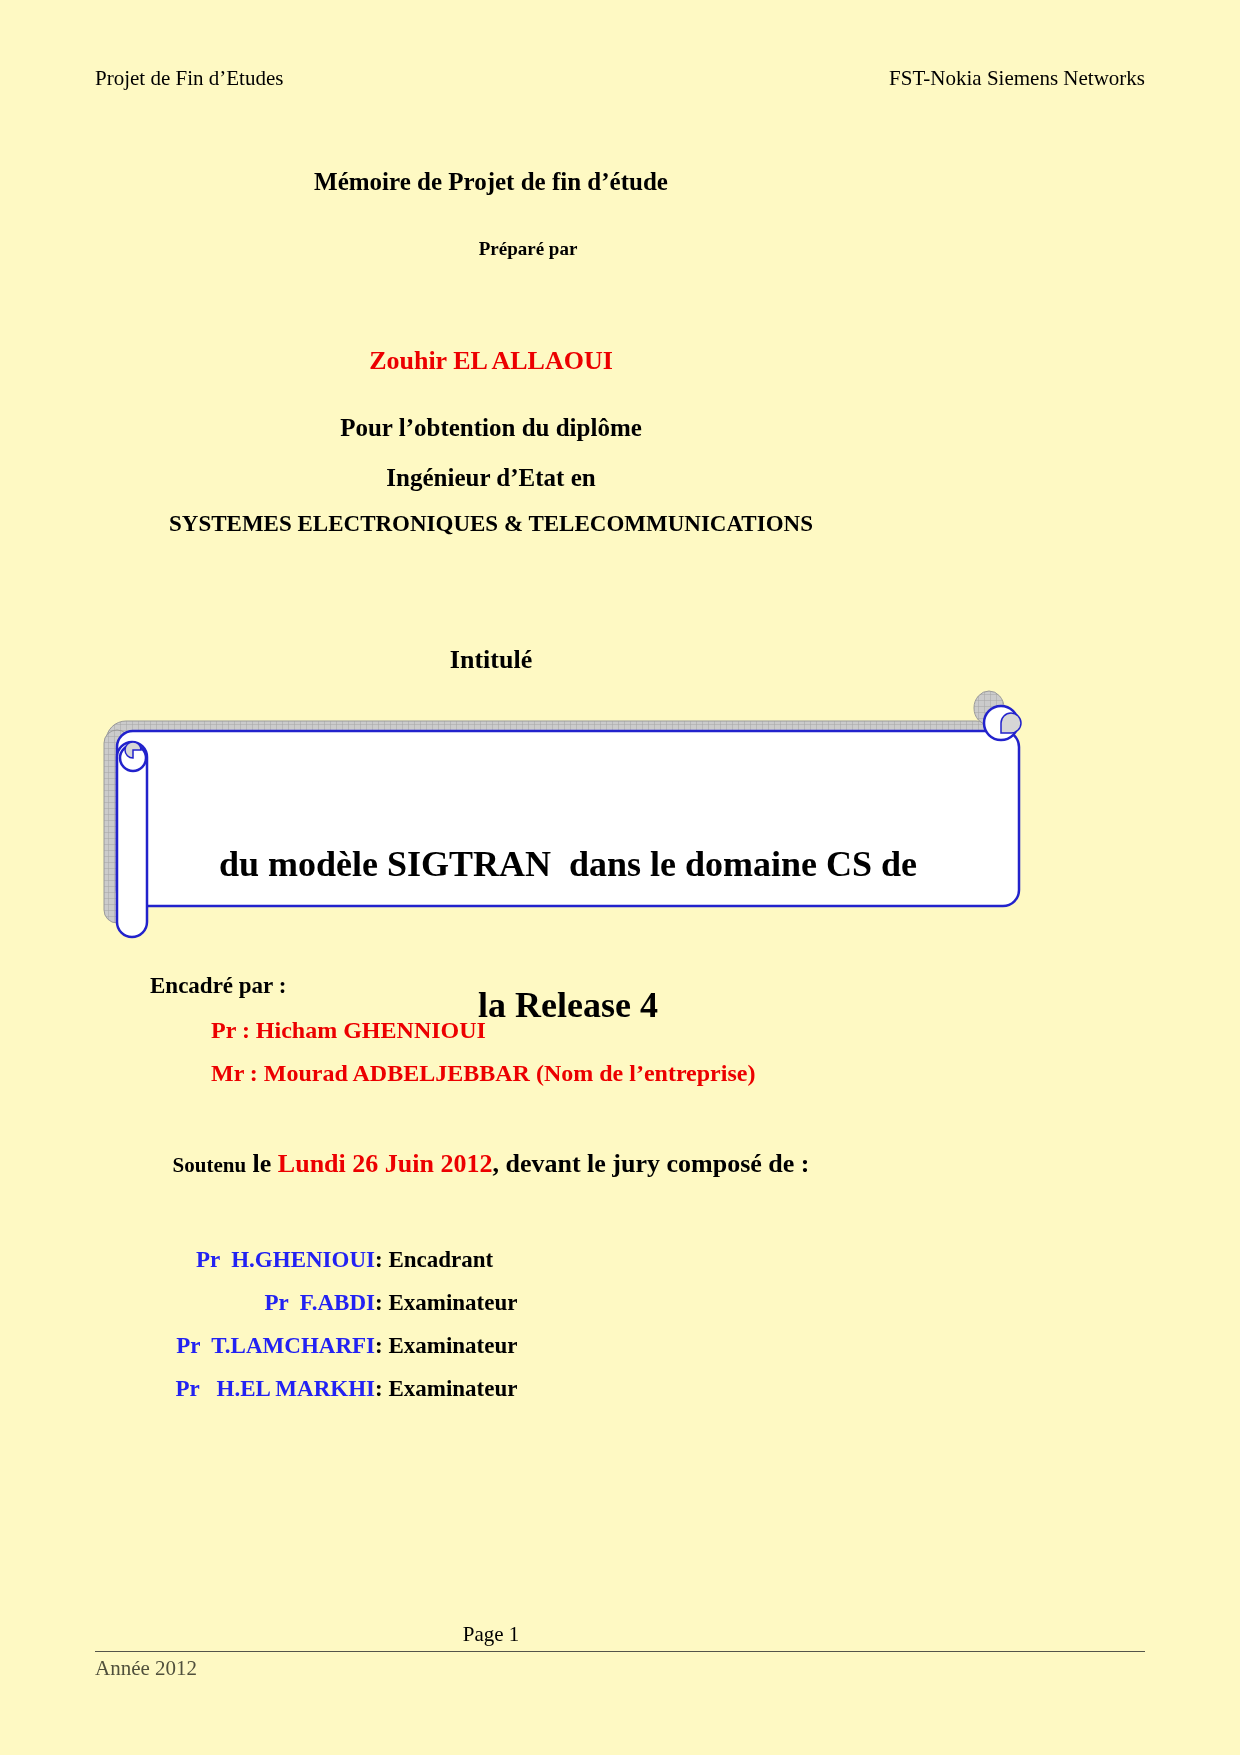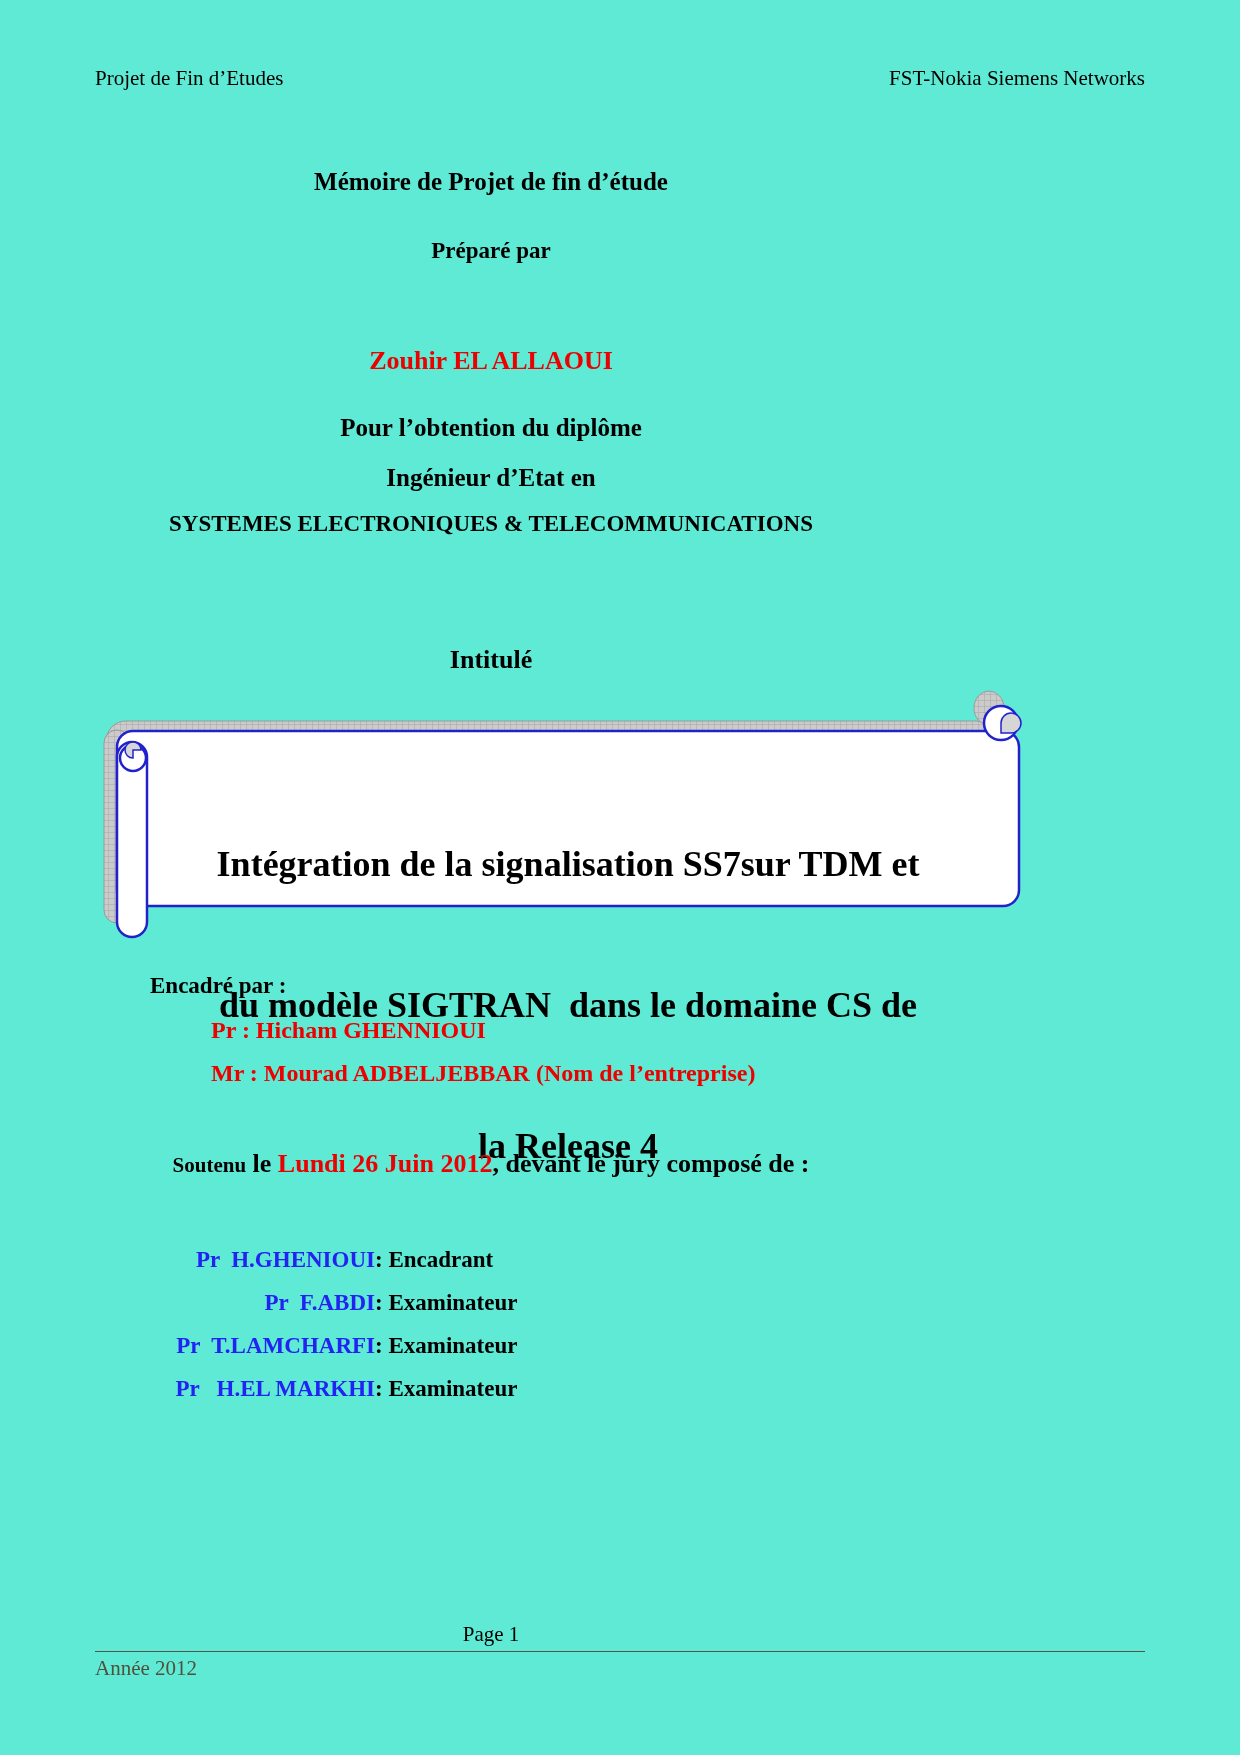--- a/index.html
+++ b/index.html
@@ -1,27 +1,27 @@
 <!DOCTYPE html>
 <html><head>
 <meta charset="utf-8">
 <style>
   html,body{margin:0;padding:0;background:#ffffff;}
   body{font-family:"Liberation Serif","DejaVu Serif",serif;color:#000;}
-  .page{position:relative;width:1240px;height:1755px;background:#5eead4;overflow:hidden;}
+  .page{position:relative;width:1240px;height:1755px;background:#fef9c3;overflow:hidden;}
   .abs{position:absolute;}
   .ctr{left:0;width:982px;text-align:center;}
   .b{font-weight:bold;}
   .red{color:#ec0000;}
   .blue{color:#2222f2;}
   .pre{white-space:pre-wrap;}
 
   .hdr{top:66px;left:95px;right:95px;display:flex;justify-content:space-between;font-size:21px;}
   .memoire{top:168px;font-size:25px;}
-  .prepare{top:238px;font-size:23px;}
+  .prepare{top:238px;font-size:19px;margin-left:37px;}
   .author{top:346px;font-size:26px;}
   .dipl1{top:414px;font-size:25px;}
   .dipl2{top:464px;font-size:25px;}
   .dipl3{top:511px;font-size:23px;}
   .intitule{top:645px;font-size:26px;}
 
   .scroll-wrap{top:688px;left:90px;width:950px;height:260px;}
   .scroll-title{top:747px;left:118px;width:900px;text-align:center;
     font-size:36px;font-weight:bold;line-height:47px;white-space:pre-wrap;}
 
@@ -79,21 +79,20 @@
       <circle cx="911" cy="35" r="17" fill="#ffffff" stroke="#2222cc" stroke-width="2.5"></circle>
       <path d="M911 35 a10 10 0 1 1 10 10 L911 45 Z" fill="#d6d6d6" stroke="#2222cc" stroke-width="1.5"></path>
 
       <rect x="27" y="54" width="30" height="195" rx="15" fill="#ffffff" stroke="#2222cc" stroke-width="2.5"></rect>
       <circle cx="43" cy="70" r="13" fill="#ffffff" stroke="#2222cc" stroke-width="2.5"></circle>
       <path d="M43 70 a8 8 0 1 1 8 -8 L43 62 Z" fill="#d6d6d6" stroke="#2222cc" stroke-width="1.5"></path>
     </svg>
   </div>
 
   <div class="abs scroll-title">
-    <div>Intégration de la signalisation SS7sur TDM et</div>
     <div class="pre">du modèle SIGTRAN  dans le domaine CS de</div>
     <div>la Release 4</div>
   </div>
 
   <div class="abs b encadre">Encadré par :</div>
   <div class="abs b red supline1">Pr : Hicham GHENNIOUI</div>
   <div class="abs b red supline2">Mr : Mourad ADBELJEBBAR (Nom de l’entreprise)</div>
 
   <div class="abs ctr b defense">
     <span class="small">Soutenu</span><span class="pre"> le </span><span class="red">Lundi 26 Juin 2012</span><span>, devant le jury composé de :</span>

